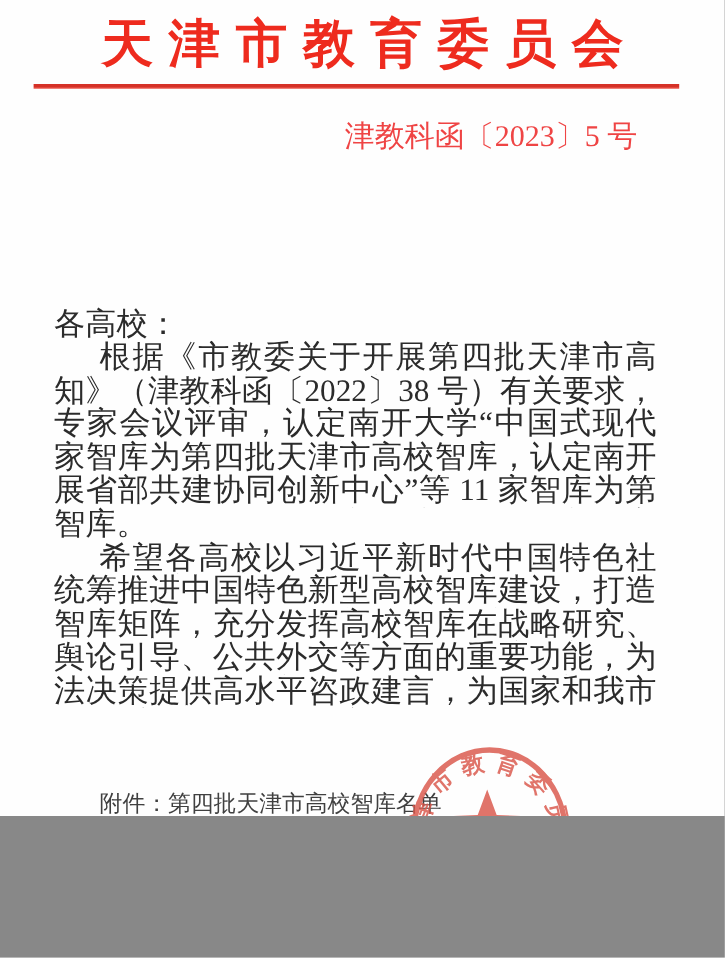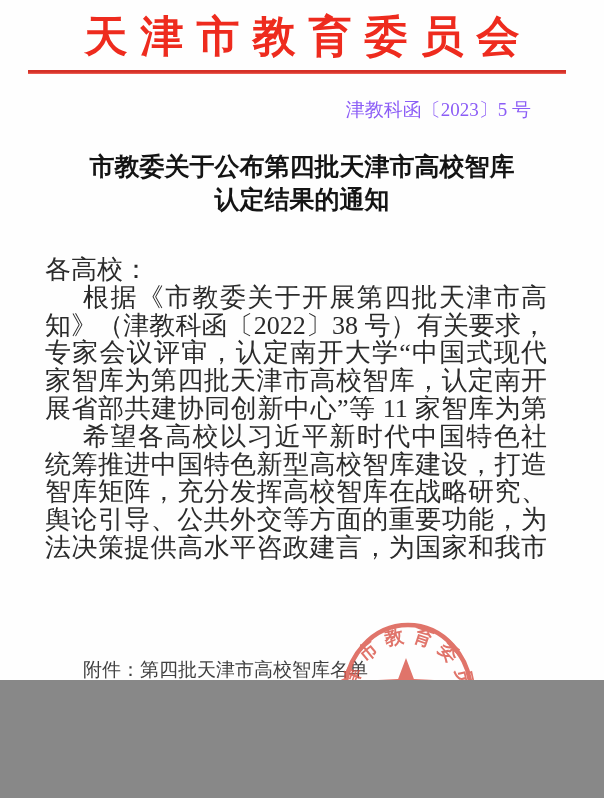--- a/index.html
+++ b/index.html
@@ -23,21 +23,21 @@
   .red-rule{
     position:absolute;left:28px;width:538px;height:4px;
     background:linear-gradient(to bottom,#d53127 55%,#f2695f);
   }
   .rule-top{top:70px;}
   .rule-bottom{top:784px;}
   .doc-number{
     position:absolute;top:97px;left:0;width:100%;
     box-sizing:border-box;padding-right:73px;
     text-align:right;
-    font-size:19px;color:#8b5cf6;
+    font-size:25px;color:#ef4444;
     white-space:nowrap;
   }
   .doc-title{
     position:absolute;top:150px;left:0;width:100%;
     text-align:center;
     font-size:25px;font-weight:bold;line-height:33px;
     color:#141414;
   }
   .body-text{
     position:absolute;top:256px;left:45px;width:502px;
@@ -71,32 +71,29 @@
 <body>
 
 <div class="page">
 
   <div class="org-name">天津市教育委员会</div>
 
   <div class="red-rule rule-top"></div>
 
   <div class="doc-number">津教科函〔2023〕5 号</div>
 
-  <div class="doc-title">
-    <div>市教委关于公布第四批天津市高校智库</div>
-    <div>认定结果的通知</div>
-  </div>
 
   <div class="body-text">
     <div class="bl">各高校：</div>
     <div class="bl j ind">根据《市教委关于开展第四批天津市高校智库认定工作的通</div>
     <div class="bl j">知》（津教科函〔2022〕38 号）有关要求，通过高校组织申报和</div>
     <div class="bl j">专家会议评审，认定南开大学“中国式现代化发展研究院”等 11</div>
     <div class="bl j">家智库为第四批天津市高校智库，认定南开大学“现代旅游业发</div>
     <div class="bl j">展省部共建协同创新中心”等 11 家智库为第四批天津市高校培育</div>
+    <div class="bl">智库。</div>
     <div class="bl j ind">希望各高校以习近平新时代中国特色社会主义思想为指导，</div>
     <div class="bl j">统筹推进中国特色新型高校智库建设，打造专业化创新型高质量</div>
     <div class="bl j">智库矩阵，充分发挥高校智库在战略研究、政策建言、人才培养、</div>
     <div class="bl j">舆论引导、公共外交等方面的重要功能，为党和政府科学民主依</div>
     <div class="bl j">法决策提供高水平咨政建言，为国家和我市经济社会高质量发展</div>
   </div>
 
   <div class="attachment-line">附件：第四批天津市高校智库名单</div>
 
 

